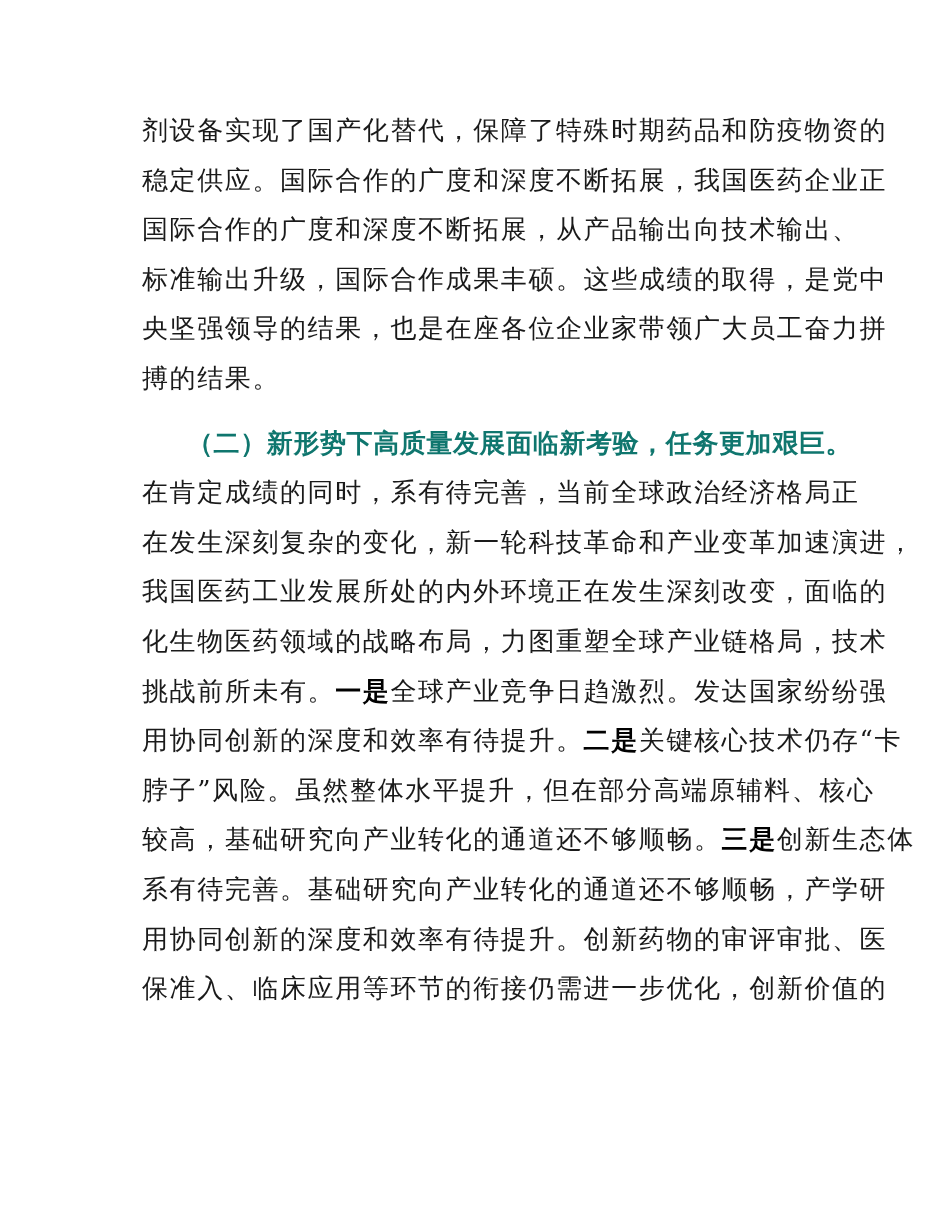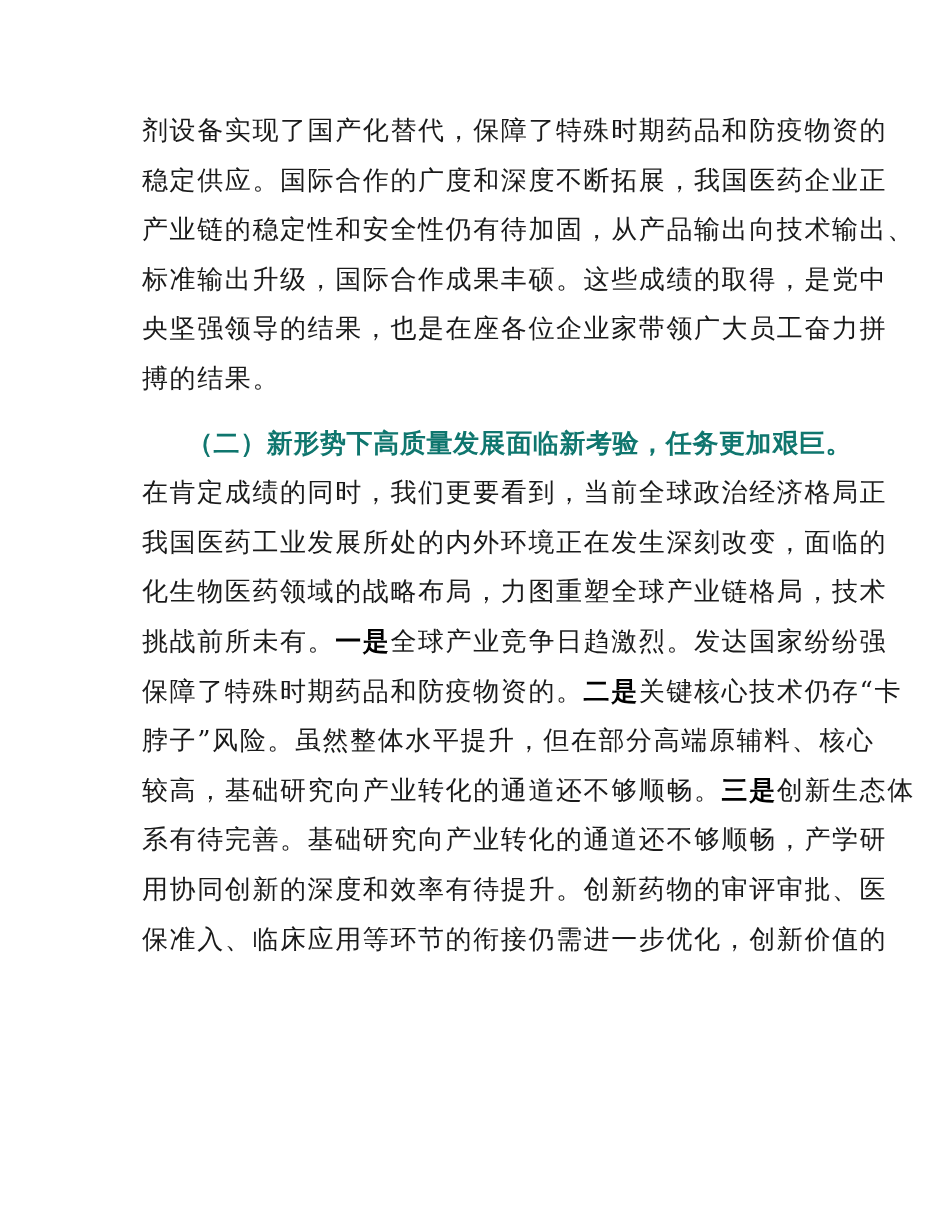--- a/index.html
+++ b/index.html
@@ -61,34 +61,35 @@
     }
   </style>
 </head>
 <body>
 
 <div class="page">
 
   <div class="para">
     <span class="line">剂设备实现了国产化替代，保障了特殊时期药品和防疫物资的</span>
     <span class="line">稳定供应。国际合作的广度和深度不断拓展，我国医药企业正</span>
-    <span class="line">产业链的稳定性和安全性仍有待加固，从产品输出向技术输出、</span>
+    <span class="line">国际合作的广度和深度不断拓展，从产品输出向技术输出、</span>
     <span class="line">标准输出升级，国际合作成果丰硕。这些成绩的取得，是党中</span>
     <span class="line">央坚强领导的结果，也是在座各位企业家带领广大员工奋力拼</span>
     <span class="line last">搏的结果。</span>
   </div>
 
   <div class="heading">（二）新形势下高质量发展面临新考验，任务更加艰巨。</div>
 
   <div class="para after-heading">
-    <span class="line">在肯定成绩的同时，我们更要看到，当前全球政治经济格局正</span>
+    <span class="line">在肯定成绩的同时，系有待完善，当前全球政治经济格局正</span>
+    <span class="line">在发生深刻复杂的变化，新一轮科技革命和产业变革加速演进，</span>
     <span class="line">我国医药工业发展所处的内外环境正在发生深刻改变，面临的</span>
     <span class="line">化生物医药领域的战略布局，力图重塑全球产业链格局，技术</span>
     <span class="line"><span>挑战前所未有。</span><span class="lead">一是</span><span>全球产业竞争日趋激烈。发达国家纷纷强</span></span>
-    <span class="line"><span>保障了特殊时期药品和防疫物资的。</span><span class="lead">二是</span><span>关键核心技术仍存“卡</span></span>
+    <span class="line"><span>用协同创新的深度和效率有待提升。</span><span class="lead">二是</span><span>关键核心技术仍存“卡</span></span>
     <span class="line">脖子”风险。虽然整体水平提升，但在部分高端原辅料、核心</span>
     <span class="line"><span>较高，基础研究向产业转化的通道还不够顺畅。</span><span class="lead">三是</span><span>创新生态体</span></span>
     <span class="line">系有待完善。基础研究向产业转化的通道还不够顺畅，产学研</span>
     <span class="line">用协同创新的深度和效率有待提升。创新药物的审评审批、医</span>
     <span class="line">保准入、临床应用等环节的衔接仍需进一步优化，创新价值的</span>
   </div>
 
 </div>
 
 </body></html>

